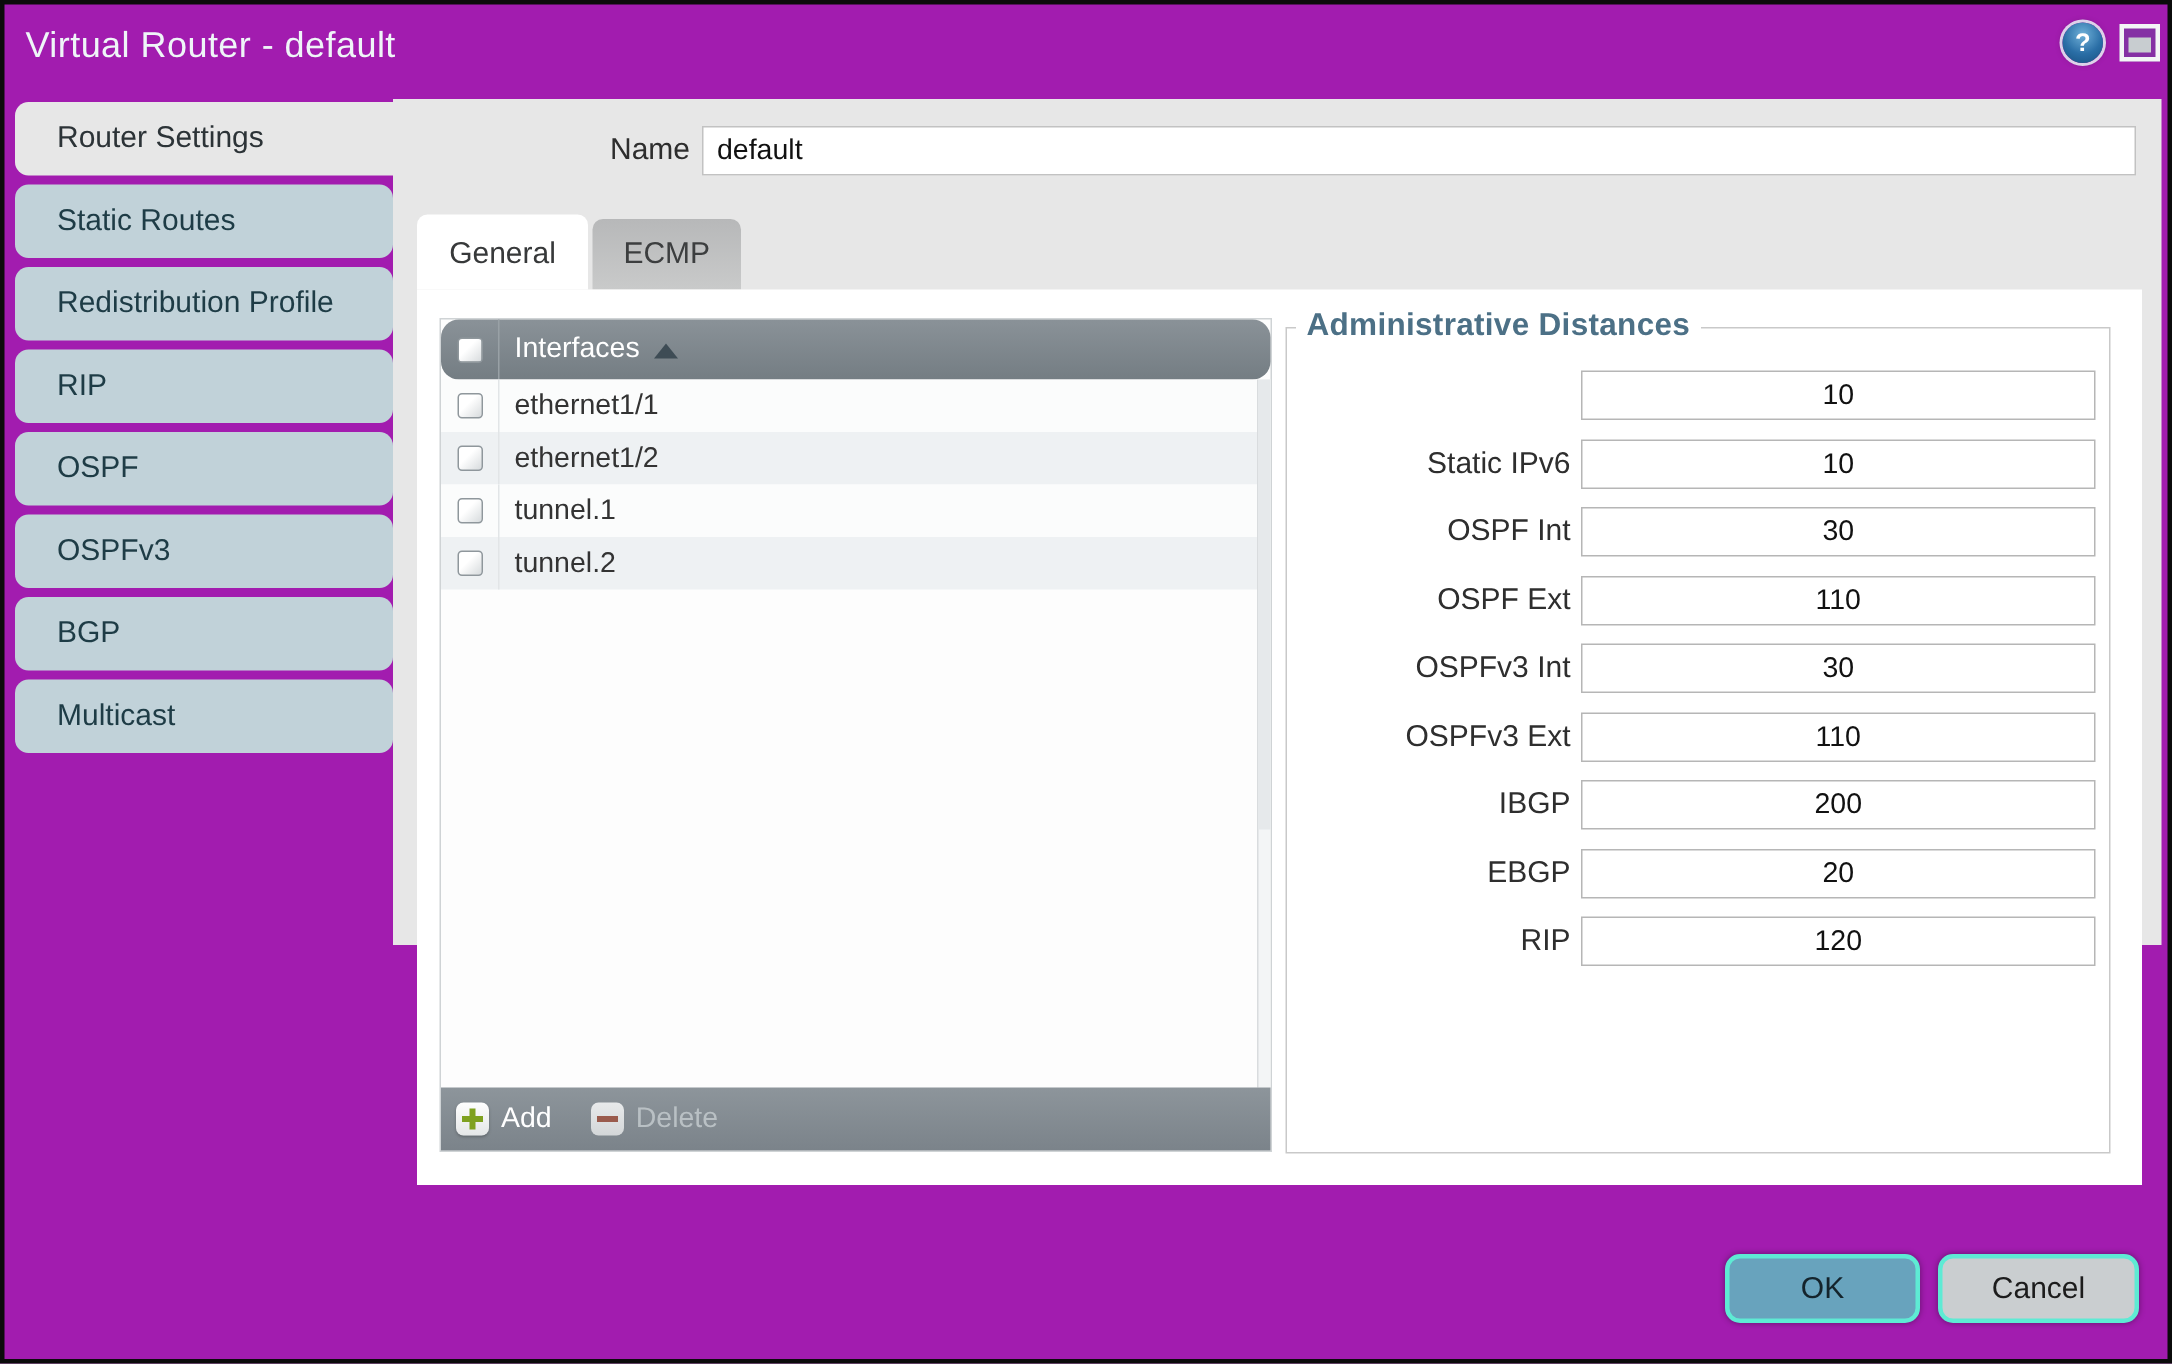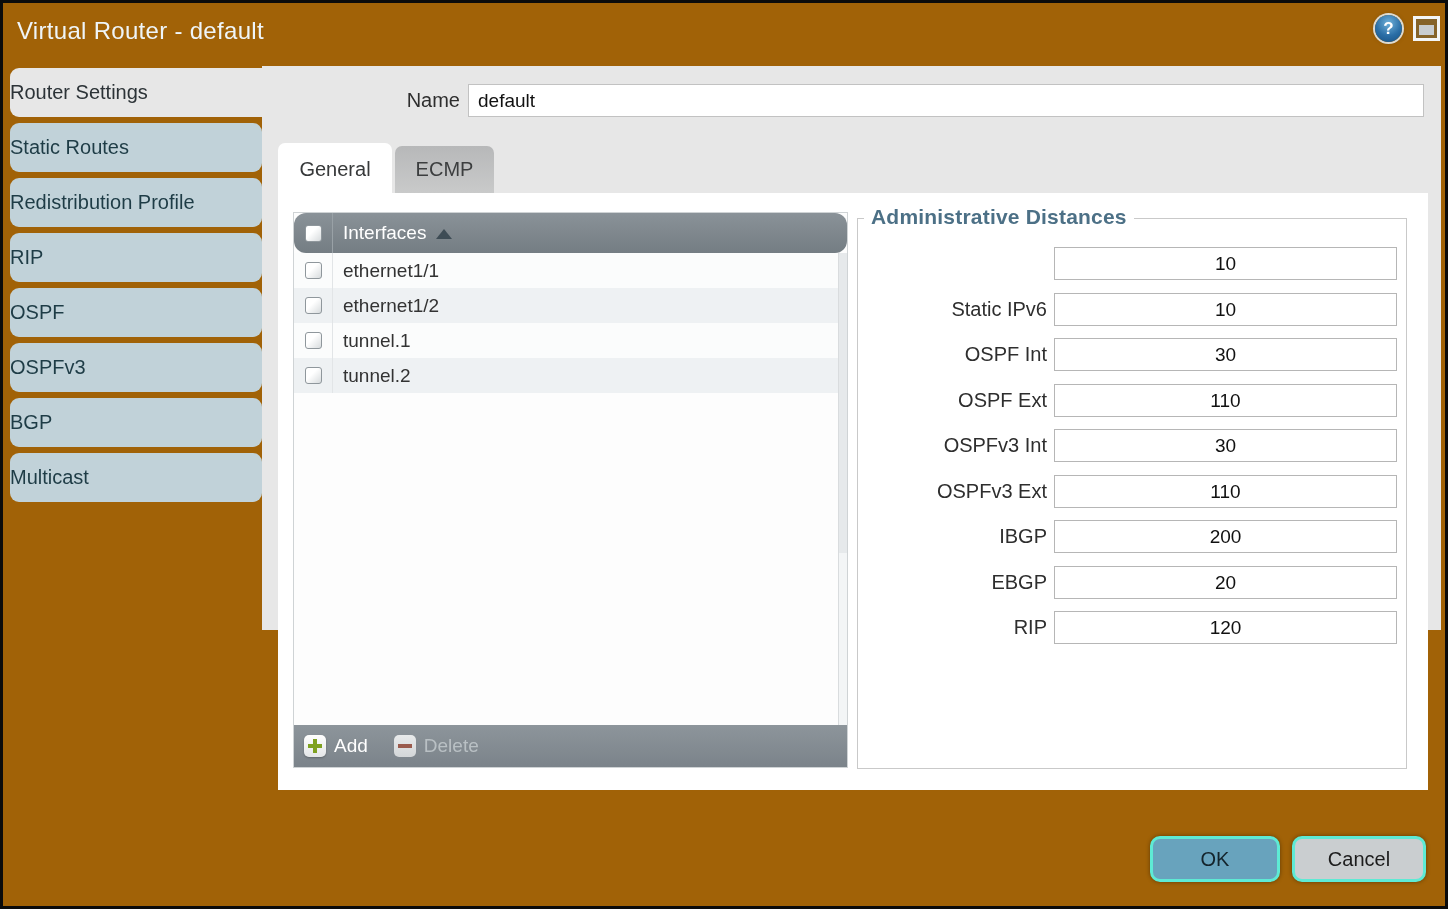--- a/index.html
+++ b/index.html
@@ -1,33 +1,33 @@
 <!DOCTYPE html>
 <html><head>
 <meta charset="utf-8">
 <style>
   html,body{margin:0;padding:0;background:#222;}
-  .window{position:relative;width:1448px;height:909px;background:#a16207;overflow:hidden;
+  .window{position:relative;width:1448px;height:909px;background:#a21caf;overflow:hidden;
           font-family:"Liberation Sans",sans-serif;}
   .frame{position:absolute;inset:0;border:3px solid #0b0b0b;pointer-events:none;z-index:60;}
 
   
   .title{position:absolute;left:17px;top:17px;font-size:24px;font-weight:400;color:#eff5f8;letter-spacing:.3px;}
   .help-icon{position:absolute;left:1375px;top:15px;width:27px;height:27px;border-radius:50%;cursor:pointer;
              background:radial-gradient(circle at 50% 30%,#6fb0d8 0%,#2a6ea6 55%,#174f80 100%);
              box-shadow:0 0 0 2px rgba(235,242,247,.85),0 0 5px rgba(0,0,0,.35);}
   .help-icon::after{content:"?";position:absolute;inset:0;display:flex;align-items:center;justify-content:center;
              color:#fff;font-size:17px;font-weight:bold;}
   .window-icon{position:absolute;left:1413px;top:16px;width:27px;height:25px;border:3px solid #f3f5f6;
              background:#37698744;box-sizing:border-box;cursor:pointer;}
   .window-icon .inner{position:absolute;left:3px;right:3px;top:6px;bottom:3px;background:#c8cdd0;}
 
   
   .side-item{position:absolute;left:10px;width:252px;height:49px;border-radius:9px;background:#c1d2d9;
-             color:#1e3c46;font-size:20px;line-height:49px;box-sizing:border-box;cursor:pointer;}
+             color:#1e3c46;font-size:20px;line-height:49px;padding-left:28px;box-sizing:border-box;cursor:pointer;}
   .side-item.active{background:#e7e7e7;border-radius:9px 0 0 9px;color:#2c3337;}
 
   
   .panel{position:absolute;left:262px;top:66px;width:1179px;height:564px;background:#e7e7e7;}
   .name-label{position:absolute;left:128px;top:18px;width:70px;height:33px;line-height:33px;
               text-align:right;font-size:20px;color:#2e2e2e;}
   .name-input{position:absolute;left:206px;top:18px;width:956px;height:33px;box-sizing:border-box;
               border:1px solid #c2c2c2;background:#fff;font-size:19px;padding:0 9px;color:#111;font-family:inherit;outline:none;}
 
   

